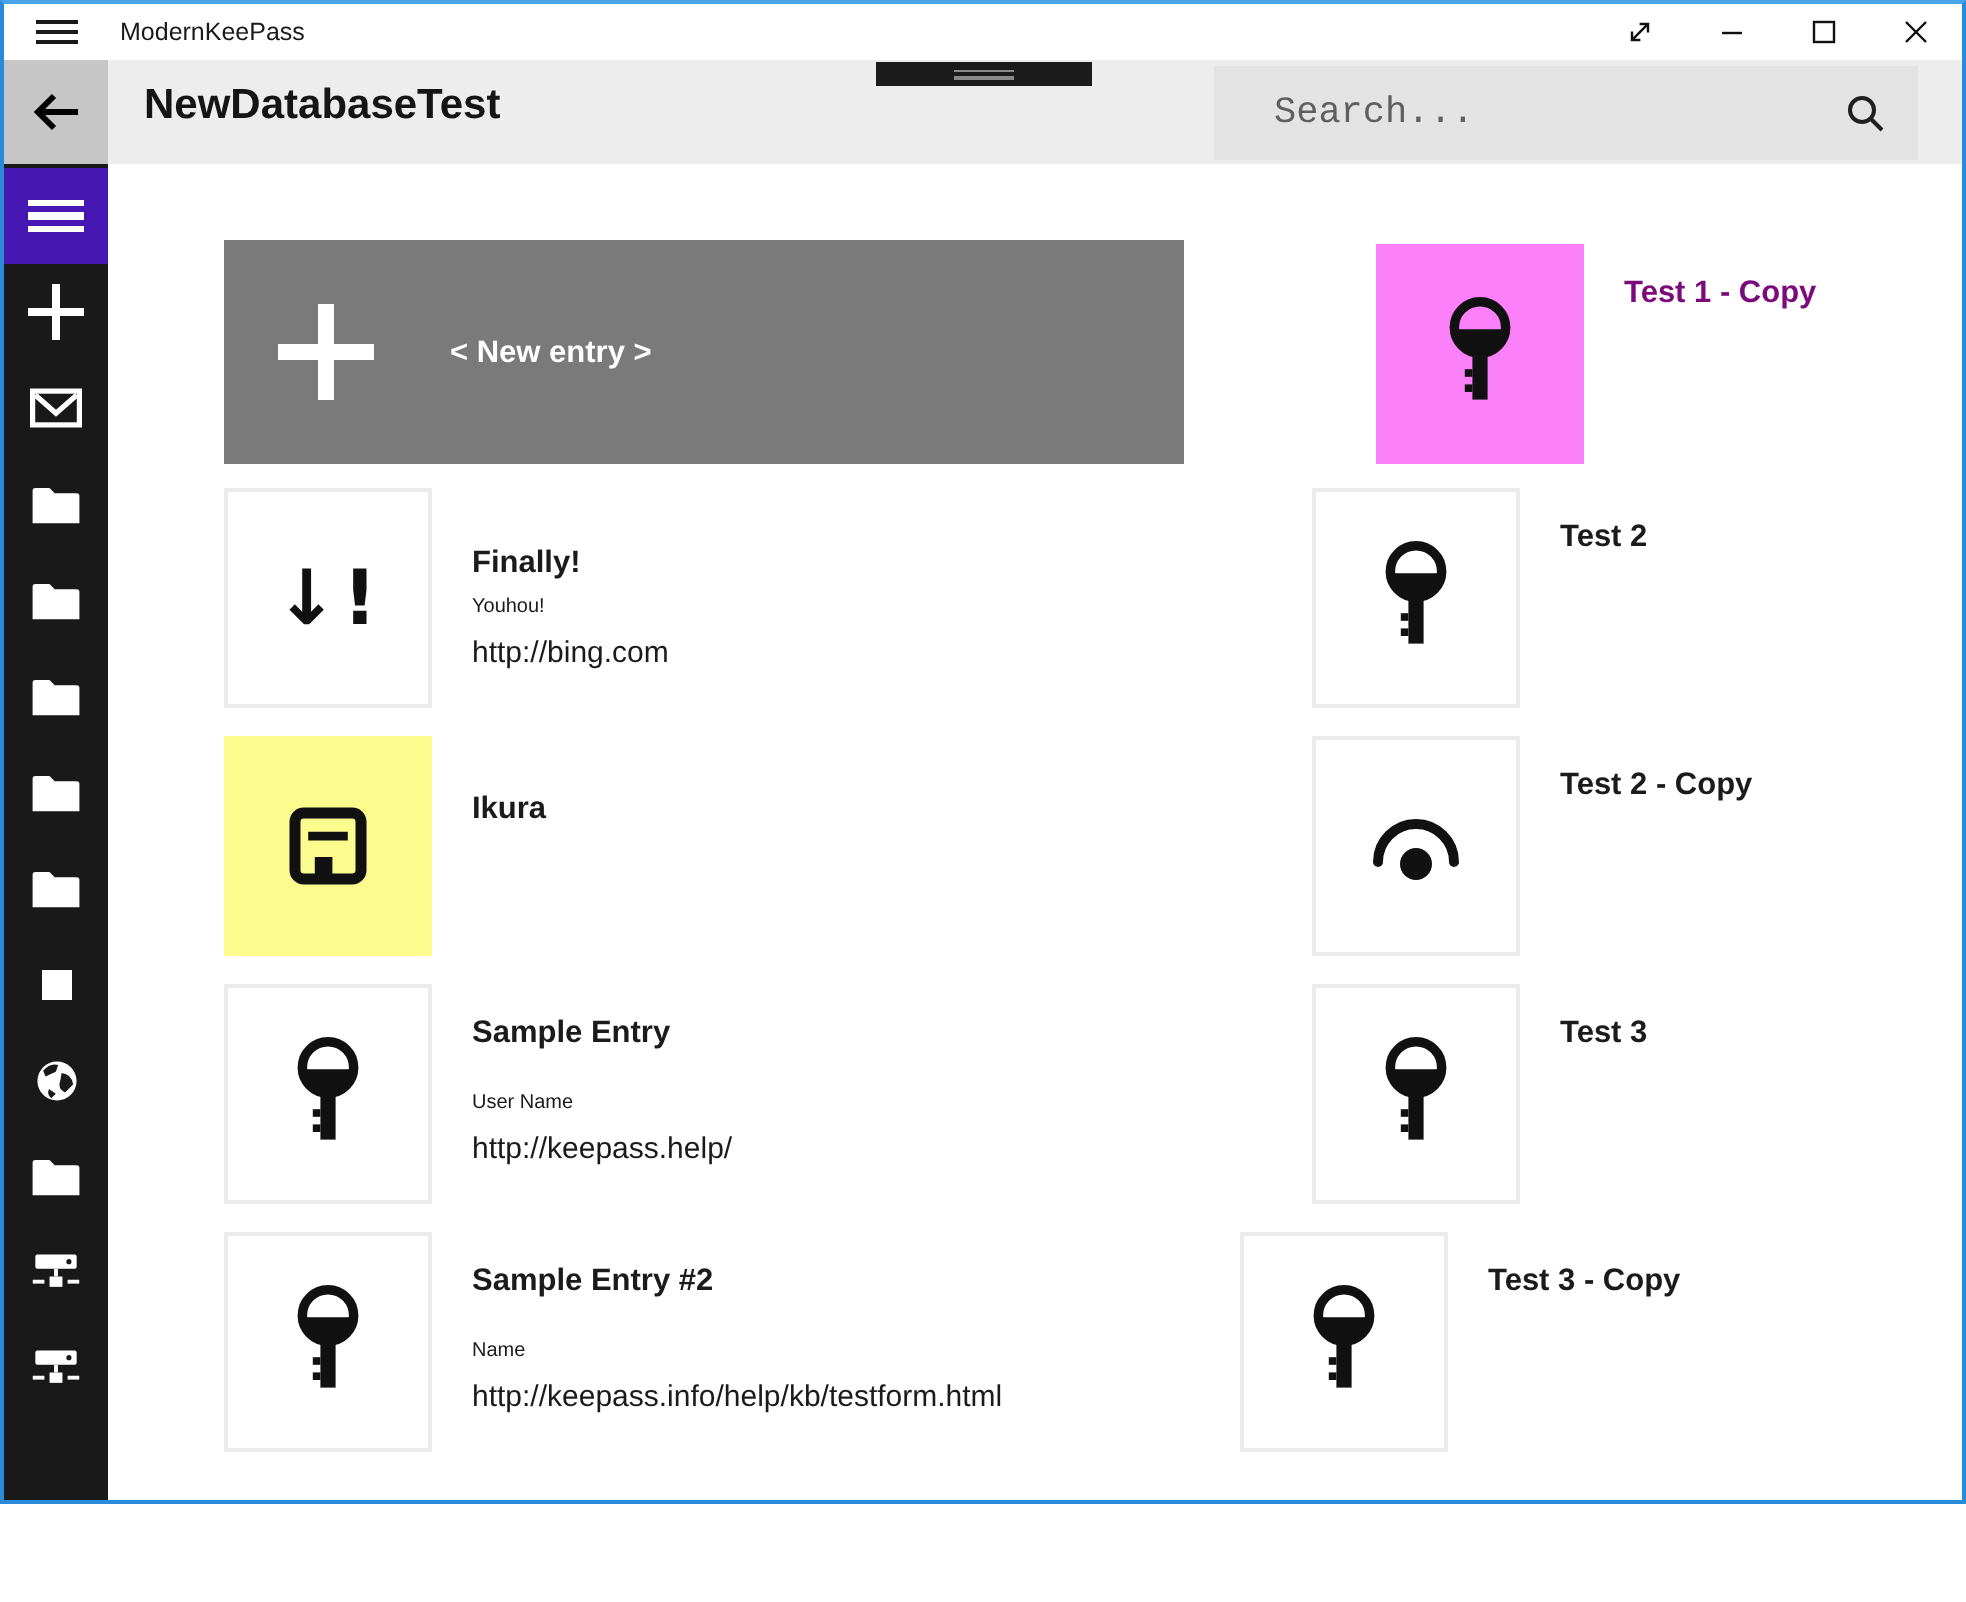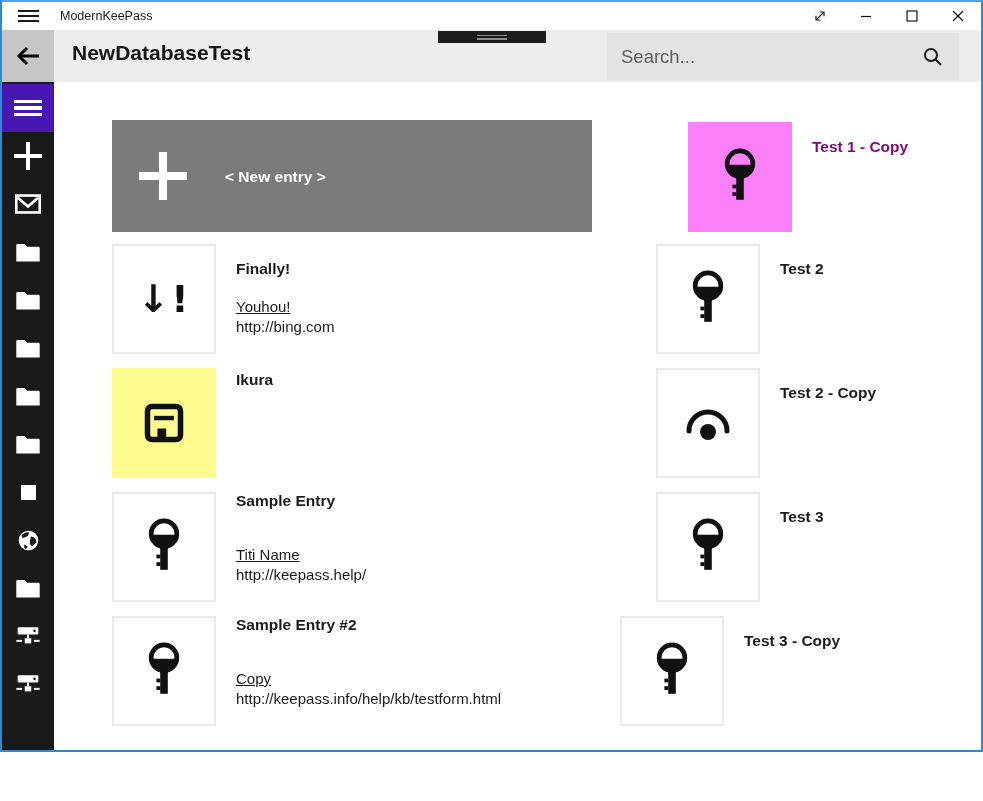--- a/index.html
+++ b/index.html
@@ -22,23 +22,23 @@
 
   
   .header { position:absolute; left:0; top:28px; width:979px; height:52px; background:#ededed; }
   .back-btn { position:absolute; left:0; top:0; width:52px; height:52px; background:#c6c6c6;
               display:flex; align-items:center; justify-content:center; }
   .page-title { position:absolute; left:70px; top:11px; font-size:21px; font-weight:600; color:#151515; white-space:nowrap; }
   .cmd-handle { position:absolute; left:436px; top:1px; width:108px; height:12px; background:#1b1b1b;
                 display:flex; flex-direction:column; align-items:center; justify-content:center; gap:2px; }
   .cmd-handle i { display:block; width:30px; height:1.5px; background:#8a8a8a; }
   .searchbox { position:absolute; left:605px; top:3px; width:352px; height:47px; background:#e3e3e3; }
-  .searchbox input { position:absolute; left:14px; top:0; width:280px; height:100%;
+  .searchbox input { position:absolute; left:30px; top:0; width:280px; height:100%;
                      border:none; background:transparent; outline:none;
-                     font-family:Liberation Sans, sans-serif;
+                     font-family:Liberation Mono, monospace;
                      font-size:18.5px; color:#6d28d9; }
   .searchbox input::placeholder { color:#5f5f5f; opacity:1; }
   .search-btn { position:absolute; right:6px; top:0; width:40px; height:100%;
                 display:flex; align-items:center; justify-content:center; }
 
   
   .sidebar { position:absolute; left:0; top:80px; width:52px; height:717px; background:#191919; }
   .sb-menu { position:absolute; left:0; top:2px; width:52px; height:48px; background:#4617b2;
              display:flex; flex-direction:column; align-items:center; justify-content:center; gap:3px; }
   .sb-menu i { display:block; width:28px; height:3.5px; background:#fff; }
@@ -55,21 +55,21 @@
   .ne-plus::after  { content:""; position:absolute; left:20px; top:0; width:8px; height:48px; background:#fff; }
   .ne-label { position:absolute; left:113px; top:48px; font-size:15.5px; font-weight:700; color:#fff; white-space:nowrap; }
 
   .entry { position:absolute; }
   .tile { position:absolute; left:0; top:0; width:104px; height:110px; background:#fff;
           border:2px solid #ebebeb; display:flex; align-items:center; justify-content:center; }
   .tile-colored { border:none; }
   .meta { position:absolute; left:124px; top:0; width:400px; }
   .e-title { font-size:15.5px; font-weight:700; color:#1b1b1b; white-space:nowrap; }
   .col-right .e-title { font-weight:600; }
-  .e-notes { position:absolute; left:0; top:38px; font-size:15px; color:#1b1b1b; white-space:nowrap;text-decoration:underline; }
+  .e-notes { position:absolute; left:0; top:38px; font-size:10px; color:#1b1b1b; white-space:nowrap; }
   .e-url   { position:absolute; left:0; top:58px; font-size:15px; color:#1b1b1b; white-space:nowrap; }
   .glyph-dl { font-size:38px; font-weight:700; color:#111; letter-spacing:2px;
               font-family:"DejaVu Sans",sans-serif; line-height:1; }
 </style>
 </head>
 <body>
 
 <div class="window">
 
   <div class="titlebar">
@@ -224,69 +224,69 @@
     <div class="new-entry" style="background-color: rgb(122, 122, 122);">
       <div class="ne-plus"></div>
       <div class="ne-label">&lt; New entry &gt;</div>
     </div>
 
     <div class="entry col-left" style="left:58px; top:162px; width:490px; height:110px">
       <div class="tile">
         <span class="glyph-dl">↓!</span>
       </div>
       <div class="meta">
-        <div class="e-title" style="margin-top:16px">Finally!</div>
+        <div class="e-title" style="margin-top:29px">Finally!</div>
         <div class="e-notes" style="top:54px">Youhou!</div>
         <div class="e-url" style="top:74px">http://bing.com</div>
       </div>
     </div>
 
     <div class="entry col-left" style="left:58px; top:286px; width:490px; height:110px">
       <div class="tile tile-colored" style="background-color: rgb(251, 251, 142);">
         <svg width="44" height="44" viewBox="0 0 40 40">
           <rect x="5" y="5" width="30" height="30" rx="4" fill="none" stroke="#111" stroke-width="5"></rect>
           <line x1="11" y1="15.5" x2="29" y2="15.5" stroke="#111" stroke-width="4"></line>
           <rect x="14" y="25" width="8" height="8" fill="#111"></rect>
         </svg>
       </div>
       <div class="meta">
-        <div class="e-title" style="margin-top:3px">Ikura</div>
+        <div class="e-title" style="margin-top:28px">Ikura</div>
       </div>
     </div>
 
     <div class="entry col-left" style="left:58px; top:410px; width:490px; height:110px">
       <div class="tile">
         <svg width="38" height="58" viewBox="0 0 40 60">
           <circle cx="20" cy="16" r="13.5" fill="none" stroke="#111" stroke-width="5"></circle>
           <path d="M6.5,17 A13.5,13.5 0 0 0 33.5,17 Z" fill="#111"></path>
           <rect x="16" y="29" width="8" height="25" fill="#111"></rect>
           <rect x="12" y="38" width="4" height="4" fill="#111"></rect>
           <rect x="12" y="46" width="4" height="4" fill="#111"></rect>
         </svg>
       </div>
       <div class="meta">
-        <div class="e-title" style="">Sample Entry</div>
-        <div class="e-notes" style="top:54px">Titi Name</div>
+        <div class="e-title" style="margin-top:16px">Sample Entry</div>
+        <div class="e-notes" style="top:54px">User Name</div>
         <div class="e-url" style="top:74px">http://keepass.help/</div>
       </div>
     </div>
 
     <div class="entry col-left" style="left:58px; top:534px; width:490px; height:110px">
       <div class="tile">
         <svg width="38" height="58" viewBox="0 0 40 60">
           <circle cx="20" cy="16" r="13.5" fill="none" stroke="#111" stroke-width="5"></circle>
           <path d="M6.5,17 A13.5,13.5 0 0 0 33.5,17 Z" fill="#111"></path>
           <rect x="16" y="29" width="8" height="25" fill="#111"></rect>
           <rect x="12" y="38" width="4" height="4" fill="#111"></rect>
           <rect x="12" y="46" width="4" height="4" fill="#111"></rect>
         </svg>
       </div>
       <div class="meta">
-        <div class="e-title" style="">Sample Entry #2</div>
-        <div class="e-notes" style="top:54px">Copy</div>
+        <div class="e-title" style="margin-top:16px">Sample Entry #2</div>
+        <div class="e-notes" style="top:54px">Name</div>
         <div class="e-url" style="top:74px">http://keepass.info/help/kb/testform.html</div>
       </div>
     </div>
 
     <div class="entry col-right" style="left:634px; top:40px; width:320px; height:110px">
       <div class="tile tile-colored" style="background-color: rgb(252, 128, 250);">
         <svg width="38" height="58" viewBox="0 0 40 60">
           <circle cx="20" cy="16" r="13.5" fill="none" stroke="#111" stroke-width="5"></circle>
           <path d="M6.5,17 A13.5,13.5 0 0 0 33.5,17 Z" fill="#111"></path>
           <rect x="16" y="29" width="8" height="25" fill="#111"></rect>

